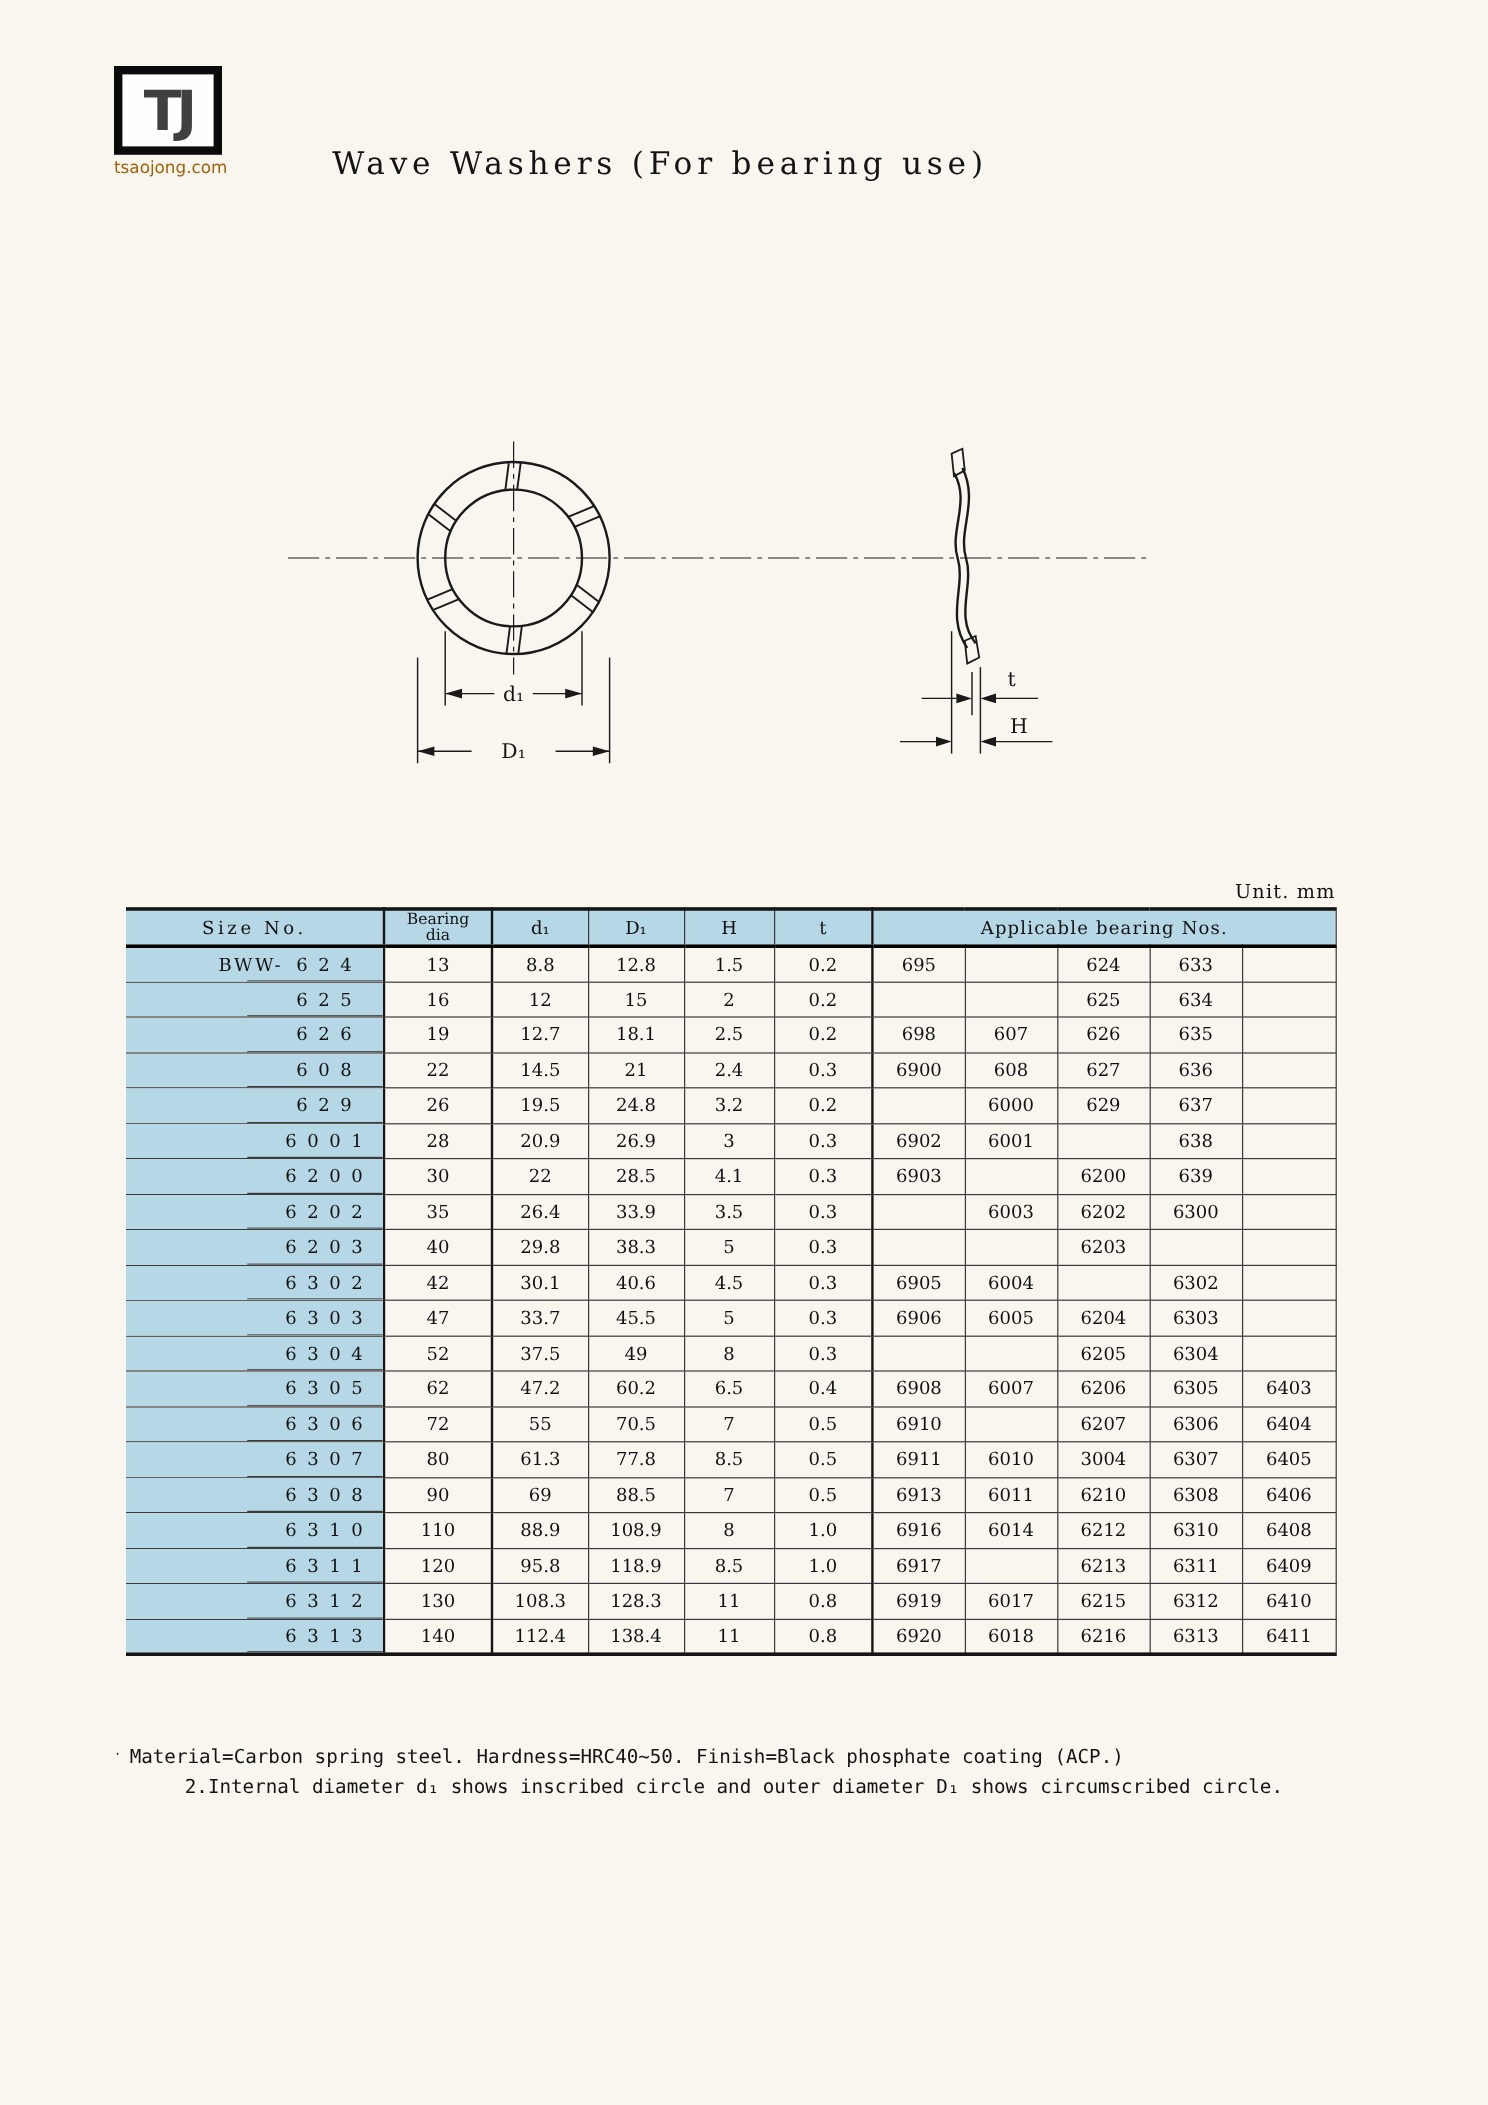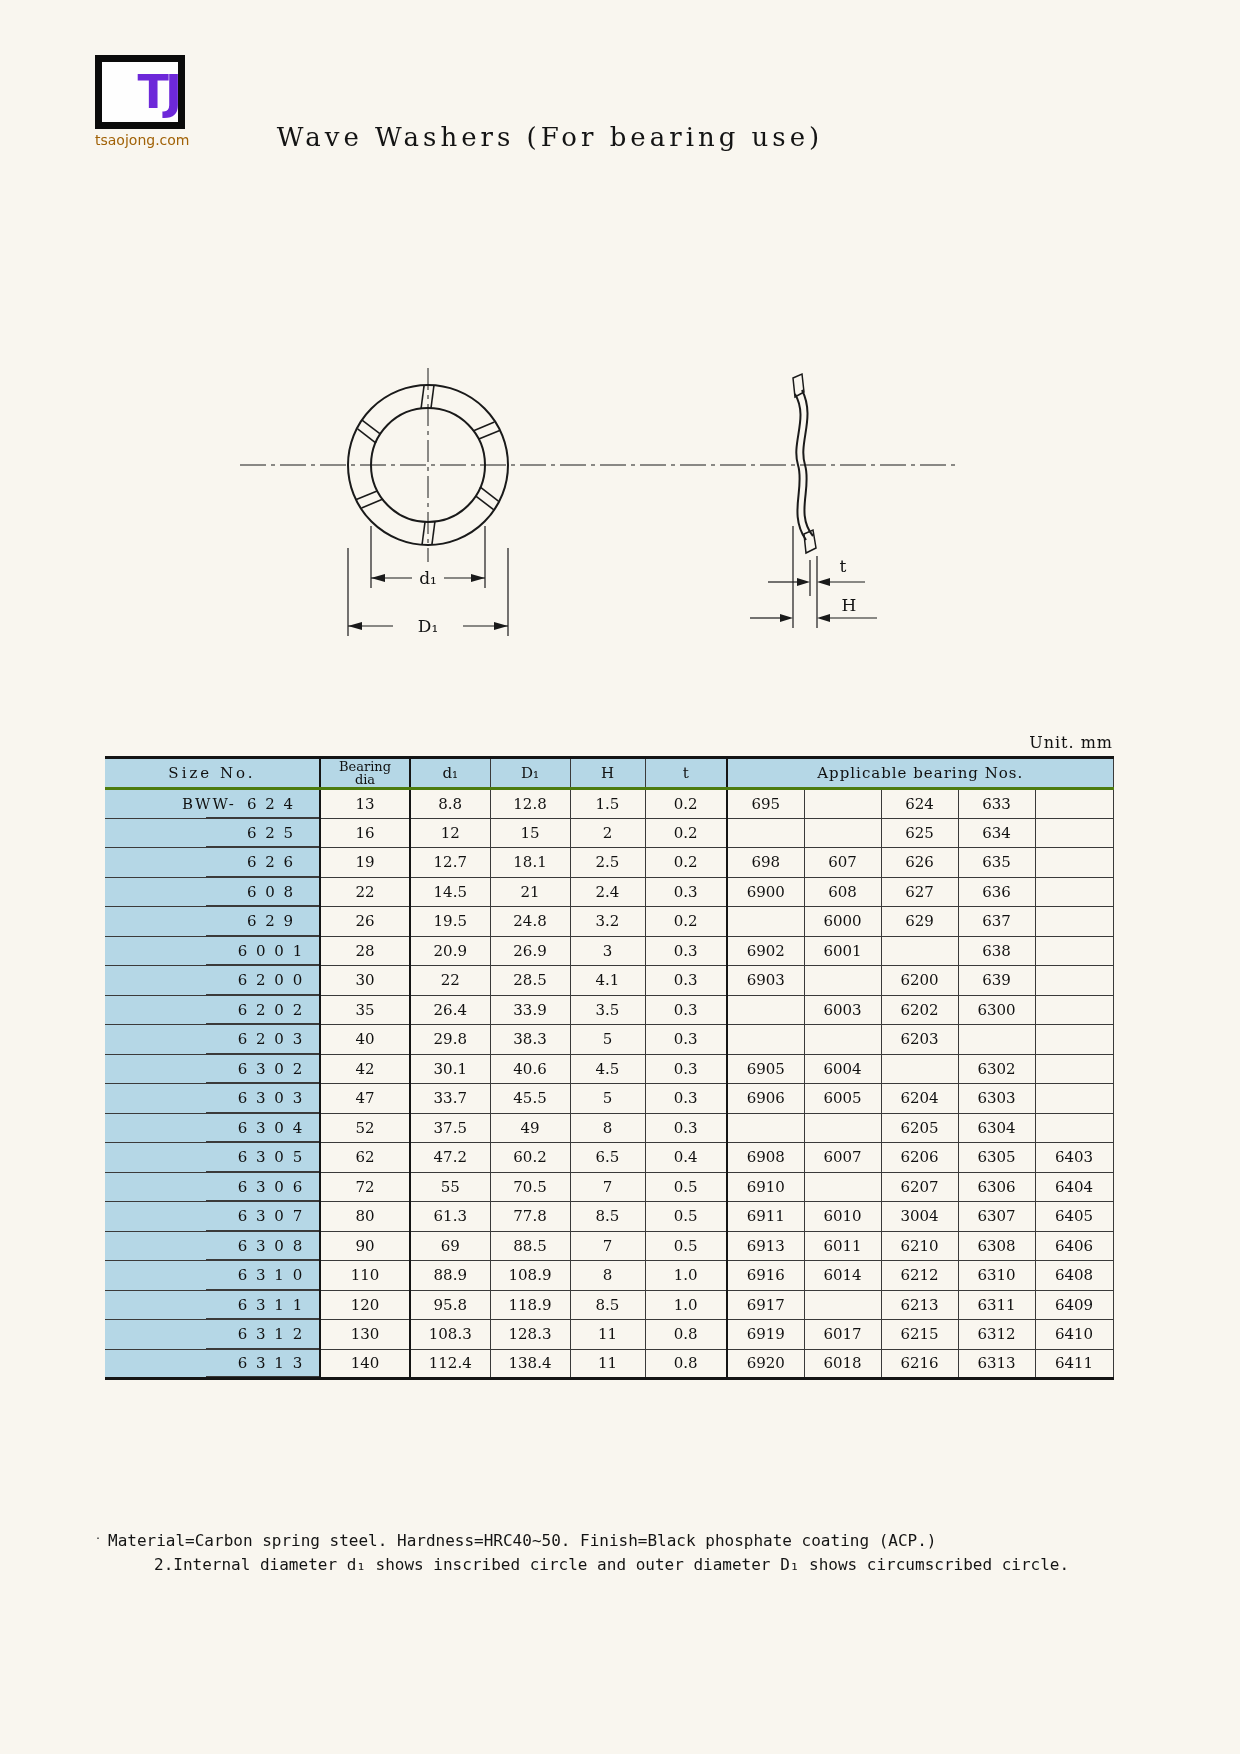--- a/index.html
+++ b/index.html
@@ -3,23 +3,23 @@
 <meta charset="utf-8">
 <style>
   :root{ --bg:#f9f6ef; --blue:#b5d7e6; --ink:#1a1a1a; --thin:#3a3a3a; }
   html,body{margin:0;padding:0;background:#e8e8e8;}
   .page{position:relative;width:1240px;height:1754px;background:var(--bg);
         font-family:"DejaVu Serif",serif;color:#111;overflow:hidden;margin:0 auto;}
 
   
   .logo{position:absolute;left:95px;top:55px;}
   .logo-box{width:76px;height:60px;border:7px solid #0b0b0b;background:#fefefe;
-            display:flex;align-items:center;justify-content:flex-end;
+            display:flex;align-items:center;justify-content:center;
             font-family:"DejaVu Sans",sans-serif;font-weight:bold;font-size:46px;
-            letter-spacing:-4px;color:#6d28d9;line-height:1;}
+            letter-spacing:-4px;color:#404040;line-height:1;}
   .logo-caption{font-family:"DejaVu Sans",sans-serif;font-size:14px;color:#a16207;margin-top:3px;}
 
   
   .title{position:absolute;left:180px;top:122px;width:740px;text-align:center;
          font-size:26px;font-weight:normal;letter-spacing:4px;margin:0;color:#141414;}
 
   
   .diagram{position:absolute;left:235px;top:330px;}
   .diagram line,.diagram path,.diagram circle,.diagram polyline{stroke:var(--ink);fill:none;}
   .diagram text{fill:#141414;font-family:"DejaVu Serif",serif;font-size:17px;}
@@ -27,35 +27,35 @@
 
   
   .unit{position:absolute;left:813px;top:733px;width:300px;text-align:right;
         font-size:16px;letter-spacing:1px;}
 
   
   .spec{position:absolute;left:105px;top:756px;width:1008px;border-collapse:collapse;
         table-layout:fixed;font-size:15px;border-top:3px solid #151515;border-bottom:3px solid #151515;}
   .spec th,.spec td{padding:0;text-align:center;vertical-align:middle;font-weight:normal;overflow:hidden;}
   .spec thead tr{height:31px;}
-  .spec thead th{background:var(--blue);border-bottom:3px solid #4d7c0f;font-size:15px;}
+  .spec thead th{background:var(--blue);border-bottom:3px solid #000000;font-size:15px;}
   .h-size{letter-spacing:3px;font-size:16px;}
   .h-bearing div{font-size:13px;line-height:13px;}
   .h-app{letter-spacing:1px;}
   .spec tbody tr{height:29.5px;}
   .spec tbody td{border-bottom:1px solid var(--thin);}
   .c-size{background:var(--blue);text-align:left;position:relative;border-bottom:none;}
   .c-size::after{content:"";position:absolute;left:47%;right:0;bottom:0;height:1px;background:var(--thin);}
   .c-size .pre{display:inline-block;width:76px;margin-left:42px;letter-spacing:2px;}
   .c-size .dig{display:inline-block;letter-spacing:2px;}
   .v2{border-right:2px solid #151515 !important;}
   .v1{border-right:1px solid var(--thin);}
 
   
-  .notes{position:absolute;left:95px;top:1526px;font-family:"DejaVu Sans Mono",monospace;
+  .notes{position:absolute;left:95px;top:1450px;font-family:"DejaVu Sans Mono",monospace;
          font-size:16px;color:#141414;}
   .note-line{height:26px;line-height:26px;white-space:pre;}
   .bullet{font-size:10px;vertical-align:4px;margin-right:7px;}
   .n2{margin-left:17px;}
   .n3{margin-left:59px;}
 </style>
 </head>
 <body>
 
 <div class="page">

